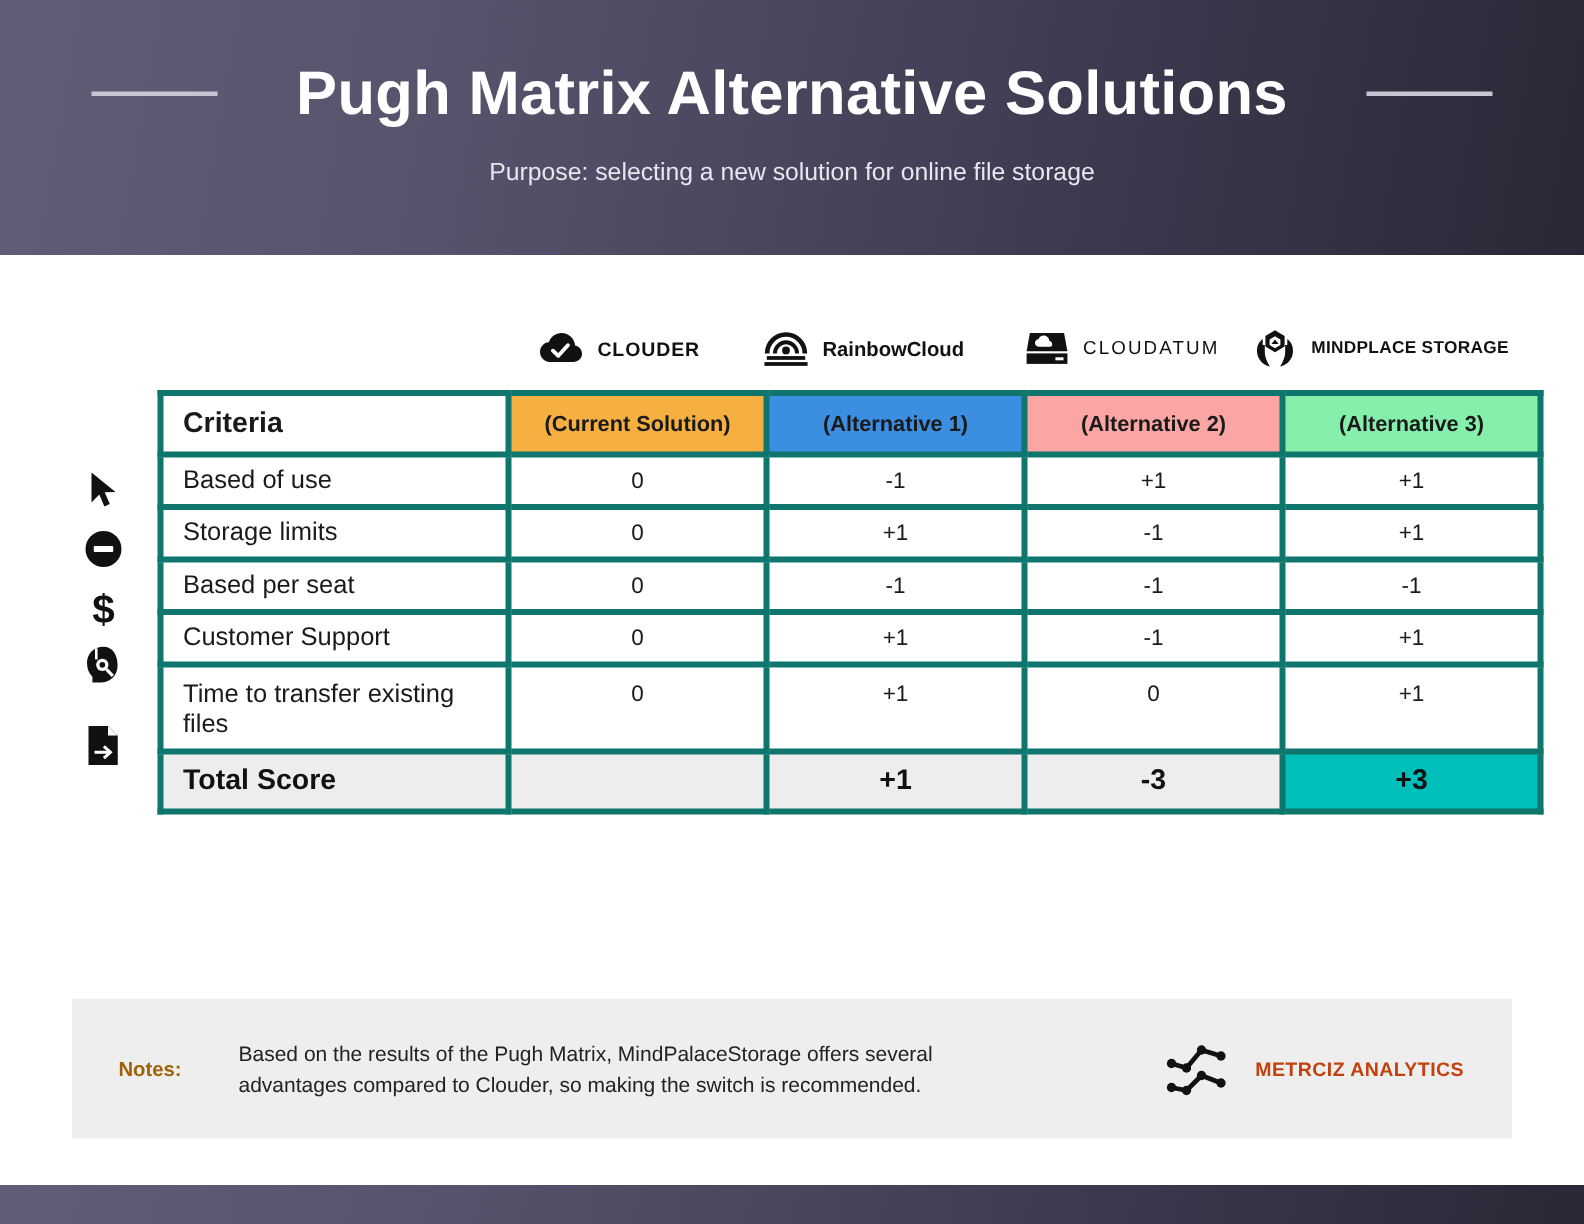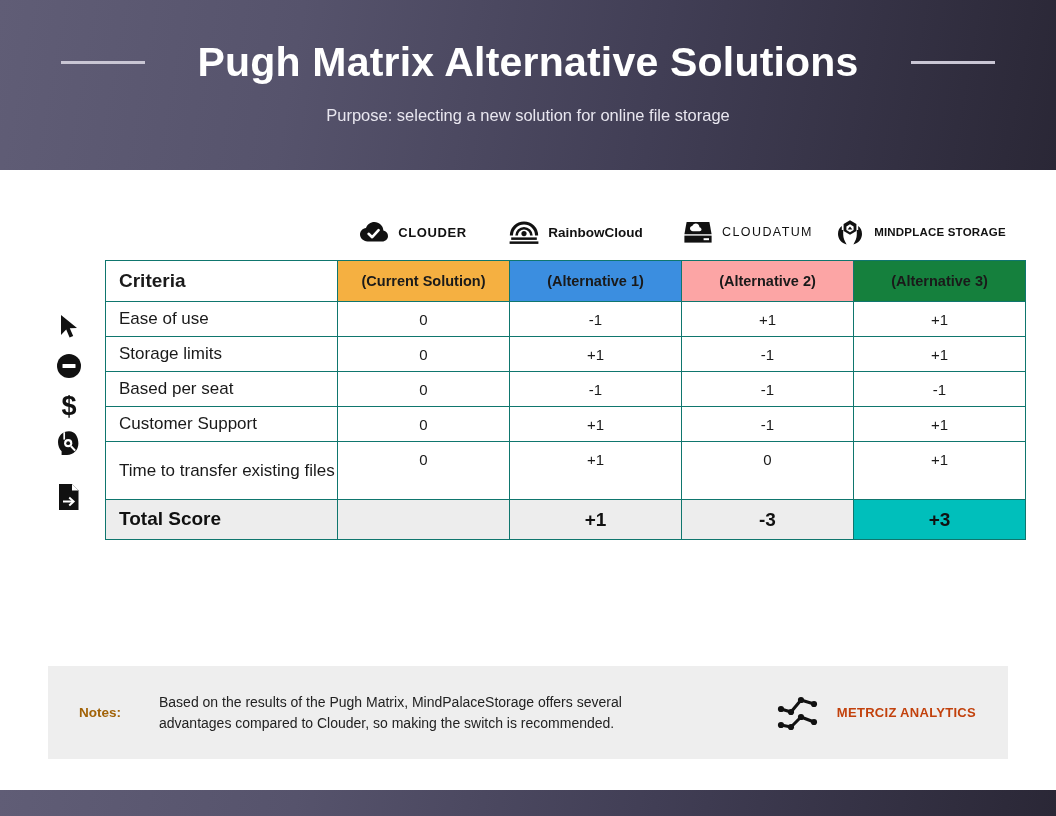--- a/index.html
+++ b/index.html
@@ -113,21 +113,21 @@
   
   .matrix {
     position: absolute;
     left: 105px;
     top: 260px;
     width: 902px;
     border-collapse: collapse;
     table-layout: fixed;
   }
   .matrix td, .matrix th {
-    border: 1px solid #0f766e;
+    border: 4px solid #0f766e;
     padding: 0;
     text-align: center;
     vertical-align: middle;
   }
   .col-criteria { width: 232px; }
   .col-score { width: 172px; }
 
   .hdr-row th {
     height: 41px;
     font-size: 14.5px;
@@ -136,21 +136,21 @@
   }
   .hdr-criteria {
     text-align: left !important;
     padding-left: 13px !important;
     font-size: 19px !important;
     background: #ffffff;
   }
   .hdr-c0 { background: #F5B041; }
   .hdr-c1 { background: #3B8EE0; }
   .hdr-c2 { background: #fca5a5; }
-  .hdr-c3 { background: #15803d; }
+  .hdr-c3 { background: #86efac; }
 
   .body-row td {
     height: 35px;
     font-size: 15px;
     color: #1a1a1a;
     background: #ffffff;
   }
   .body-row.tall td { height: 58px; }
   .cell-criteria {
     text-align: left !important;
@@ -342,21 +342,21 @@
     <tr class="hdr-row">
       <th class="hdr-criteria">Criteria</th>
       <th class="hdr-c0">(Current Solution)</th>
       <th class="hdr-c1">(Alternative 1)</th>
       <th class="hdr-c2">(Alternative 2)</th>
       <th class="hdr-c3">(Alternative 3)</th>
     </tr>
   </thead>
   <tbody>
     <tr class="body-row">
-      <td class="cell-criteria">Ease of use</td>
+      <td class="cell-criteria">Based of use</td>
       <td class="cell-num">0</td>
       <td class="cell-num">-1</td>
       <td class="cell-num">+1</td>
       <td class="cell-num">+1</td>
     </tr>
     <tr class="body-row">
       <td class="cell-criteria">Storage limits</td>
       <td class="cell-num">0</td>
       <td class="cell-num">+1</td>
       <td class="cell-num">-1</td>

